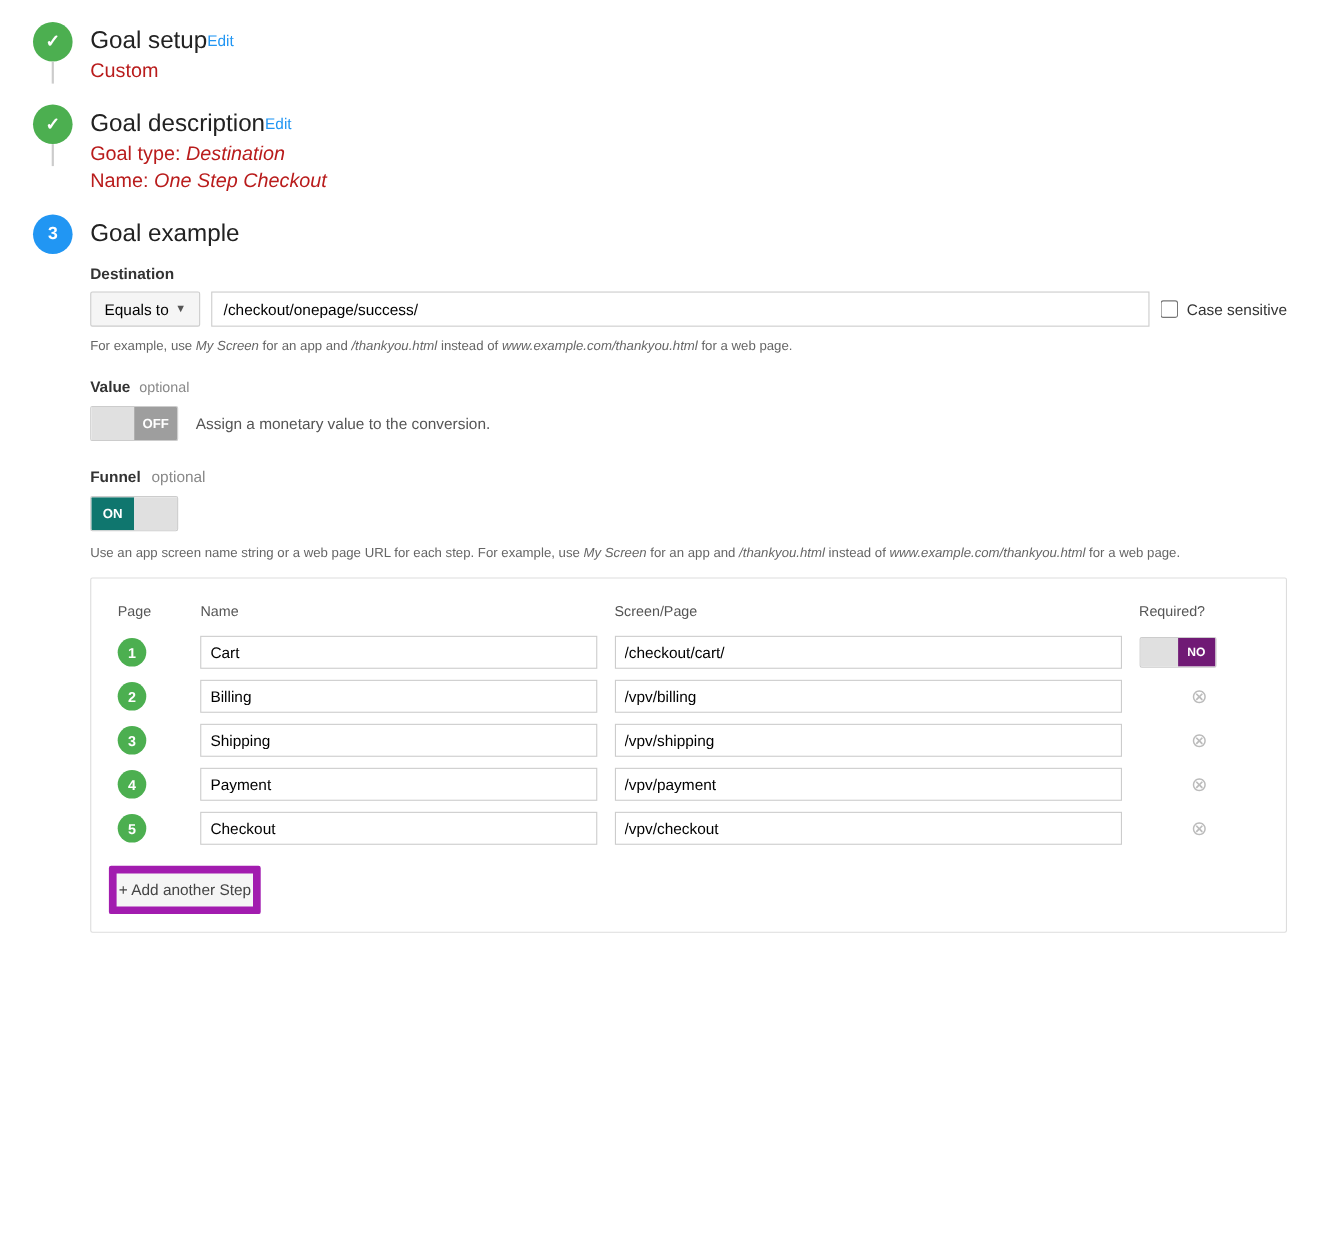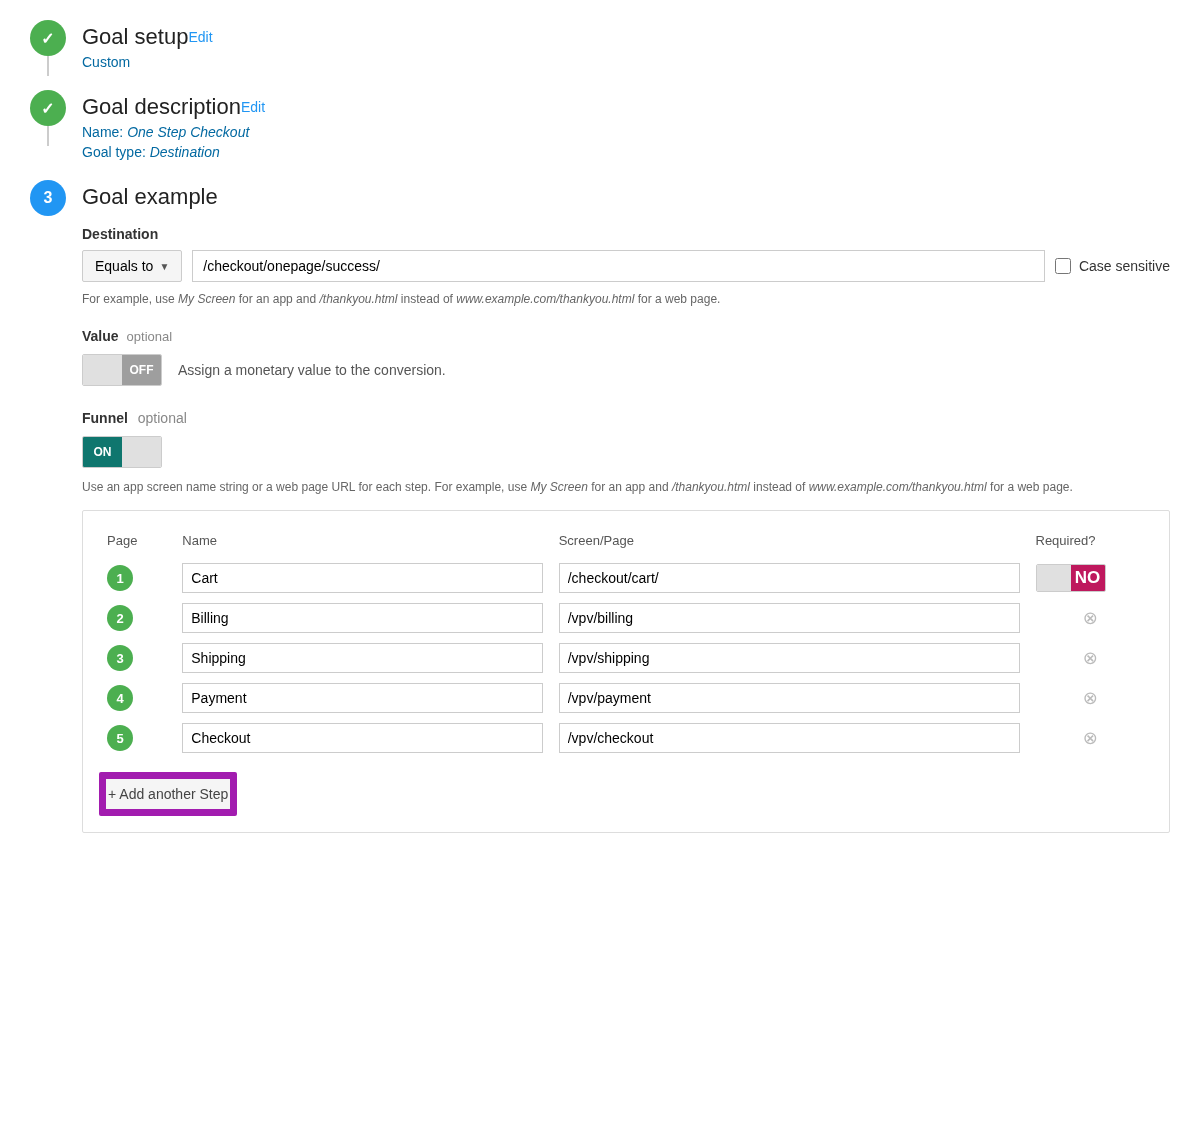--- a/index.html
+++ b/index.html
@@ -77,22 +77,22 @@
     }
 
     .edit-link {
       font-size: 14px;
       color: #2196F3;
       cursor: pointer;
       text-decoration: none;
     }
 
     .step-subtitle {
-      font-size: 14px;
-      color: #0369a1;
+      font-size: 18px;
+      color: #b91c1c;
       margin-top: 4px;
     }
 
     .step-subtitle em {
       font-style: italic;
     }
 
     
     .section-label {
       font-weight: bold;
@@ -347,23 +347,23 @@
       cursor: pointer;
     }
 
     .req-toggle-left {
       background: #e0e0e0;
       width: 50%;
       height: 100%;
     }
 
     .req-toggle-label {
-      background: #be185d;
+      background: #701a75;
       color: white;
-      font-size: 17px;
+      font-size: 11px;
       font-weight: bold;
       display: flex;
       align-items: center;
       justify-content: center;
       width: 50%;
       height: 100%;
     }
 
     .col-step { width: 60px; }
     .col-name { width: 300px; }
@@ -400,22 +400,22 @@
   <div class="step-block">
     <div class="vertical-line-wrapper">
       <div class="step-icon check">✓</div>
       <div class="step-line"></div>
     </div>
     <div class="step-content">
       <div class="step-title-row">
         <span class="step-title">Goal description</span>
         <a class="edit-link">Edit</a>
       </div>
+      <div class="step-subtitle">Goal type: <em>Destination</em></div>
       <div class="step-subtitle">Name: <em>One Step Checkout</em></div>
-      <div class="step-subtitle">Goal type: <em>Destination</em></div>
     </div>
   </div>
 
   <div class="step-block">
     <div class="vertical-line-wrapper">
       <div class="step-icon number">3</div>
     </div>
     <div class="step-content">
       <div class="step-title-row">
         <span class="step-title">Goal example</span>

